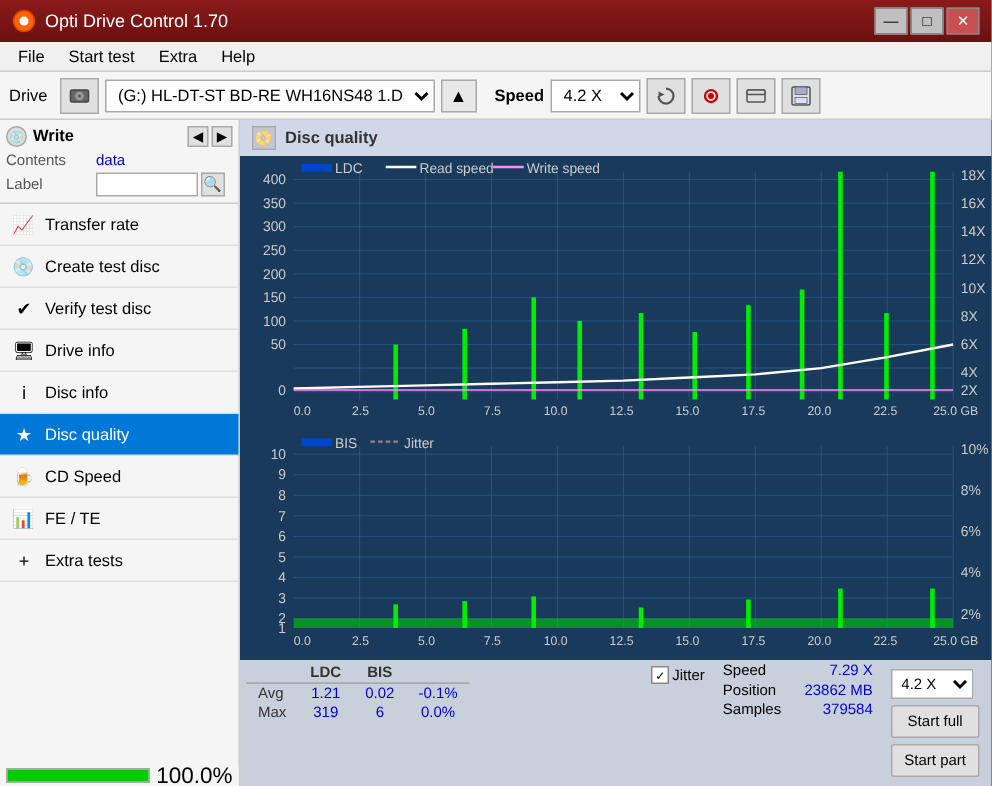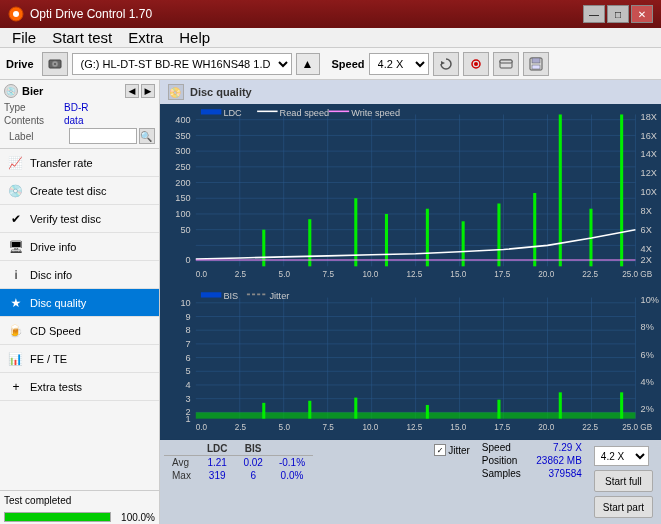--- a/index.html
+++ b/index.html
@@ -29,35 +29,35 @@
     .menu-bar {
       background: #f0f0f0;
       height: 20px;
       display: flex;
       align-items: center;
       padding: 0 4px;
       border-bottom: 1px solid #ccc;
     }
     .menu-item {
       padding: 2px 8px;
-      font-size: 15px;
+      font-size: 11px;
       cursor: pointer;
     }
 
     
     .toolbar {
       background: #f5f5f5;
       height: 32px;
       display: flex;
       align-items: center;
       padding: 0 6px;
       border-bottom: 1px solid #ccc;
       gap: 4px;
     }
-    .toolbar-label { font-size: 11px; font-weight: bold; margin-right: 4px; }
+    .toolbar-label { font-size: 11px; font-weight: normal; margin-right: 4px; }
     .toolbar-drive-select {
       height: 22px; font-size: 11px; background: white; border: 1px solid #aaa; padding: 0 4px; width: 220px;
     }
     .toolbar-btn {
       height: 22px; width: 24px; background: #e8e8e8; border: 1px solid #aaa;
       display: flex; align-items: center; justify-content: center; cursor: pointer; font-size: 12px;
     }
     .speed-label { margin-left: 8px; font-size: 11px; font-weight: bold; }
     .speed-select {
       height: 22px; font-size: 11px; background: white; border: 1px solid #aaa; padding: 0 4px; width: 60px;
@@ -104,21 +104,20 @@
       margin-bottom: 2px;
       font-size: 10px;
     }
     .info-key { color: #555; width: 60px; }
     .info-val { color: #0000cc; flex: 1; }
     .info-val.black { color: #000; }
     .label-row {
       display: flex;
       align-items: center;
       margin-top: 2px;
-      justify-content: flex-end;
     }
     .label-key { color: #555; font-size: 10px; width: 60px; }
     .label-input { height: 16px; width: 68px; border: 1px solid #aaa; font-size: 10px; }
     .label-btn {
       width: 16px; height: 16px; background: #e0e0e0; border: 1px solid #aaa;
       display: flex; align-items: center; justify-content: center; cursor: pointer; margin-left: 2px; font-size: 10px;
     }
 
     
     .nav-items { flex: 1; display: flex; flex-direction: column; }
@@ -344,31 +343,27 @@
   </div>
 </div>
 
 <div class="main-layout">
 
   <div class="left-panel">
 
     <div class="disc-section">
       <div class="disc-header">
         <div class="disc-icon">💿</div>
-        <span class="disc-header-label">Bier</span>
+        <span class="disc-header-label">Write</span>
         <div style="margin-left:auto; display:flex; gap:2px;">
           <div style="width:14px;height:14px;background:#e0e0e0;border:1px solid #aaa;display:flex;align-items:center;justify-content:center;font-size:9px;cursor:pointer;">◀</div>
           <div style="width:14px;height:14px;background:#e0e0e0;border:1px solid #aaa;display:flex;align-items:center;justify-content:center;font-size:9px;cursor:pointer;">▶</div>
         </div>
       </div>
       <div class="info-row">
-        <span class="info-key">Type</span>
-        <span class="info-val">BD-R</span>
-      </div>
-      <div class="info-row">
         <span class="info-key">Contents</span>
         <span class="info-val">data</span>
       </div>
       <div class="label-row">
         <span class="label-key">Label</span>
         <input type="text" class="label-input" value="" style="">
         <div class="label-btn">🔍</div>
       </div>
     </div>
 
@@ -405,28 +400,25 @@
         <span class="nav-icon">📊</span>
         <span>FE / TE</span>
       </div>
       <div class="nav-item">
         <span class="nav-icon">+</span>
         <span>Extra tests</span>
       </div>
     </div>
 
 
-    <div class="status-bar-bottom">
-      <span>Test completed</span>
-    </div>
     <div style="height:14px;background:#f5f5f5;display:flex;align-items:center;padding:0 4px;gap:4px;">
       <div class="progress-bar-bg">
         <div class="progress-bar-fill" style="width:100%"></div>
       </div>
-      <span style="font-size:10px;min-width:40px;text-align:right;">100.0%</span>
+      <span style="font-size:15px;min-width:40px;text-align:right;">100.0%</span>
     </div>
   </div>
 
   <div class="right-content">
 
     <div class="chart-header">
       <div class="chart-icon">📀</div>
       <span class="chart-title">Disc quality</span>
     </div>
 

